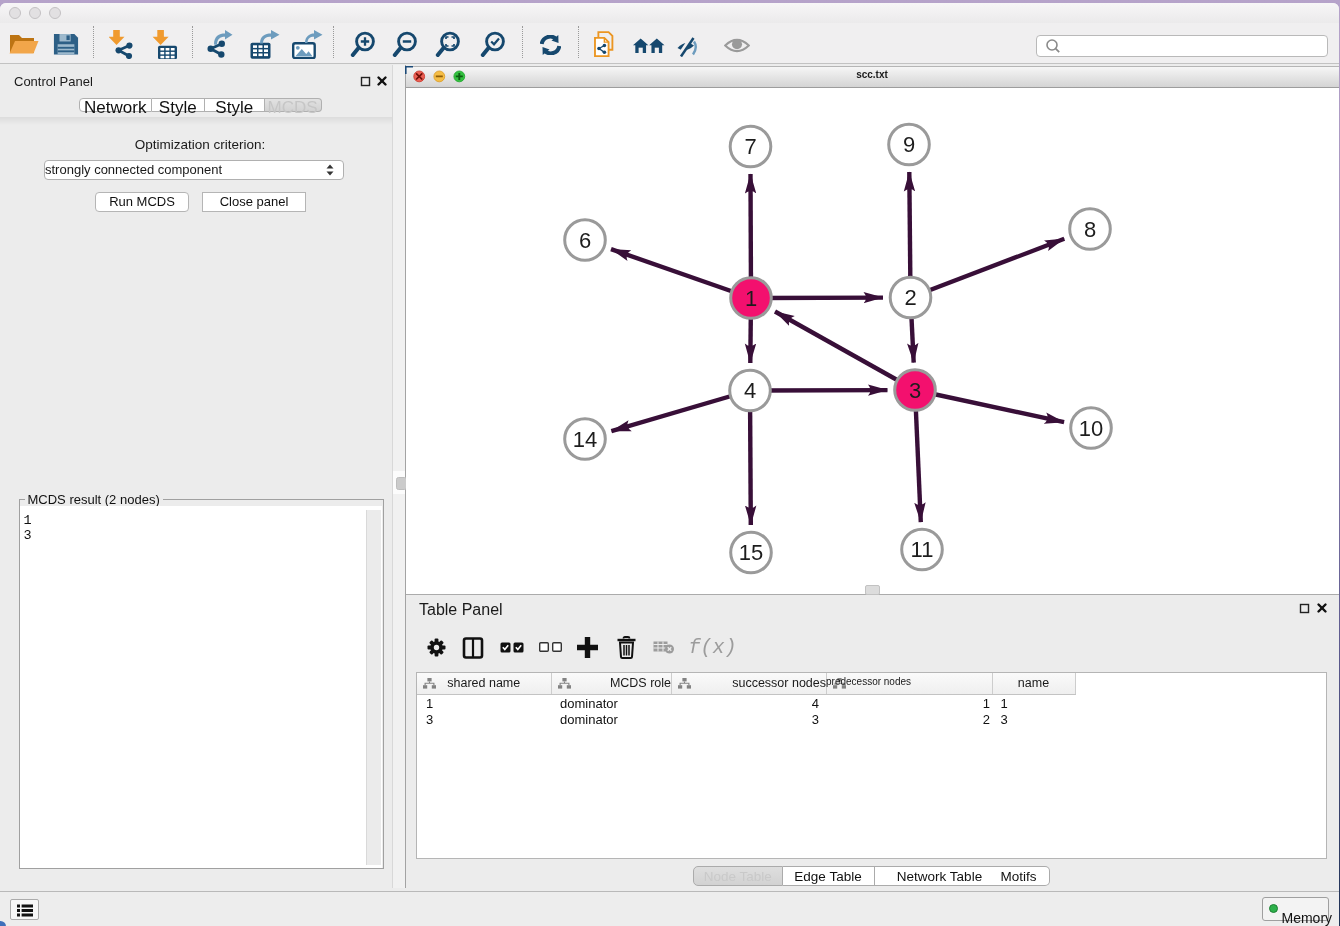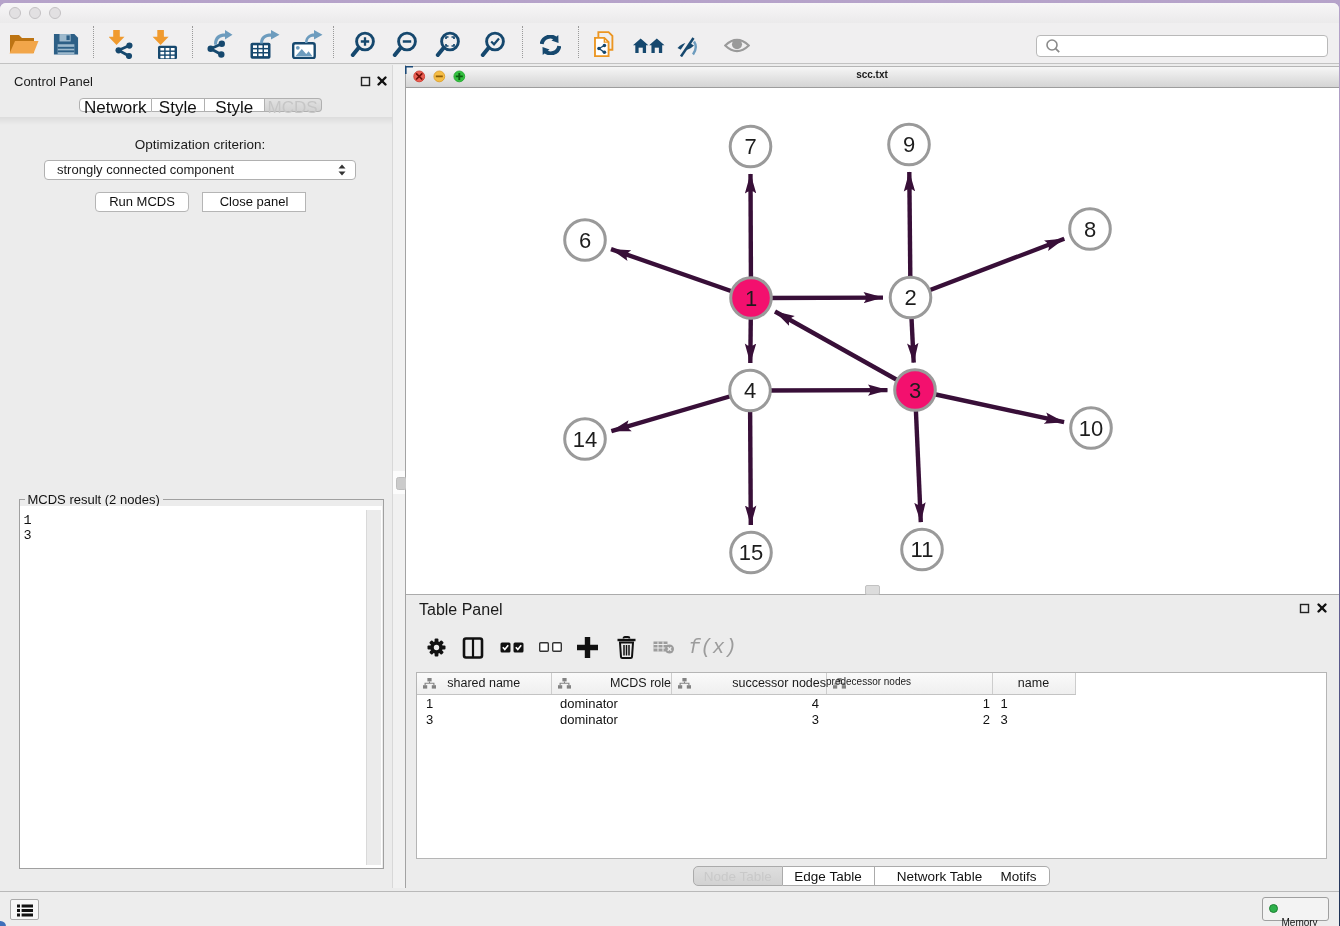--- a/index.html
+++ b/index.html
@@ -182,21 +182,21 @@
           <line x1="2.5" y1="2.5" x2="9.5" y2="9.5"></line>
           <line x1="9.5" y1="2.5" x2="2.5" y2="9.5"></line>
         </g>
       </svg>
  <div class="tabbtn" style="left:79px;top:33px;width:72.5px;border-radius:4px 0 0 4px">Network</div>
  <div class="tabbtn" style="left:151.5px;top:33px;width:53.5px;border-left:none">Style</div>
  <div class="tabbtn" style="left:205px;top:33px;width:59.5px;border-left:none">Style</div>
  <div class="tabbtn" style="left:264.5px;top:33px;width:57px;border-left:none;border-radius:0 4px 4px 0;background:linear-gradient(#e2e2e2,#d2d2d2);color:#c6c6c6">MCDS</div>
  <div class="ab" style="left:0;top:52px;width:391.5px;height:8px;background:linear-gradient(#dcdcdc,#ececec)"></div>
  <div class="ab" style="left:8px;top:72px;width:384px;text-align:center;font-size:13.5px;color:#1a1a1a">Optimization criterion:</div>
- <div class="ab" style="left:44px;top:95px;width:310px;height:18px;background:#fff;border:1px solid #b0b0b0;border-radius:4px;font-size:13px;color:#1a1a1a;line-height:18px;padding-left:12px;box-sizing:content-box;width:298px">strongly connected component
+ <div class="ab" style="left:44px;top:95px;width:310px;height:18px;background:#fff;border:1px solid #b0b0b0;border-radius:4px;font-size:13px;color:#1a1a1a;line-height:18px;box-sizing:content-box;width:298px">strongly connected component
   <svg class="ab" style="right:8px;top:2px" width="10" height="14">
           <path d="M1.5,5.5 L5,1.5 L8.5,5.5 Z M1.5,8.5 L5,12.5 L8.5,8.5 Z" fill="#333"></path>
         </svg>
  </div>
  <div class="ab" style="left:95px;top:127.5px;width:92px;height:18px;background:#fff;border:1px solid #b5b5b5;border-radius:4px;text-align:center;font-size:13px;color:#111;line-height:18px">Run MCDS</div>
  <div class="ab" style="left:202px;top:127.5px;width:102px;height:18px;background:#fff;border:1px solid #b5b5b5;border-radius:0;text-align:center;font-size:13px;color:#111;line-height:18px">Close panel</div>
  <div class="ab" style="left:18.5px;top:434.5px;width:363px;height:368px;border:1px solid #a0a0a0">
   <div class="ab" style="left:5px;top:-8px;background:#ececec;padding:0 3px;font-size:13px;color:#111">MCDS result (2 nodes)</div>
   <div class="ab" style="left:0.5px;top:6px;width:362px;height:361.5px;background:#fff">
    <div class="ab" style="left:3.5px;top:6.5px;font-size:13.5px;font-family:'Liberation Mono',monospace;color:#111;line-height:15.8px">1<br>3</div>
@@ -426,18 +426,18 @@
             <rect x="0" y="5" width="3" height="3"></rect>
             <rect x="0" y="9.5" width="3" height="3"></rect>
             <rect x="4.6" y="0.5" width="11.4" height="3"></rect>
             <rect x="4.6" y="5" width="11.4" height="3"></rect>
             <rect x="4.6" y="9.5" width="11.4" height="3"></rect>
           </g>
         </svg>
  </div>
  <div class="ab" style="left:1261.5px;top:5px;width:65px;height:22px;background:#f3f3f3;border:1px solid #9f9f9f;border-radius:3px">
   <div class="ab" style="left:6px;top:6.5px;width:9px;height:9px;border-radius:50%;background:#2eb14b;border:1px solid #1d8033;box-sizing:border-box"></div>
-  <div class="ab" style="left:19px;top:19px;font-size:10px;color:#111">Memory</div>
+  <div class="ab" style="left:19px;top:12px;font-size:14px;color:#111">Memory</div>
  </div>
 </div>
 
 </div>
 <div style="position:absolute;left:-5px;top:921px;width:11px;height:11px;border-radius:50%;background:#3f6fba"></div>
 
 </body></html>

